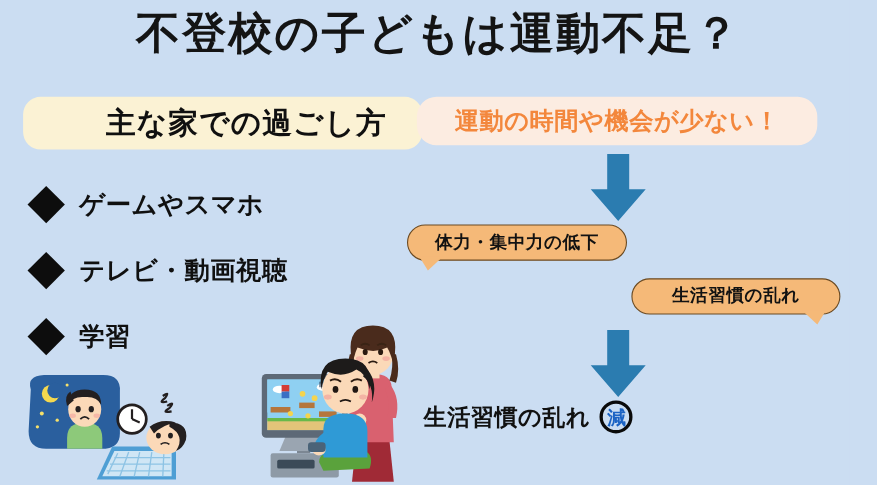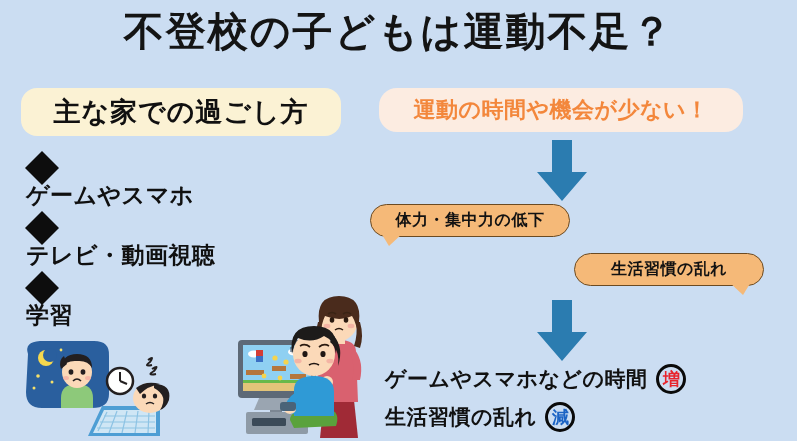--- a/index.html
+++ b/index.html
@@ -41,41 +41,41 @@
     position: absolute;
     left: 21px;
     top: 88px;
     width: 320px;
     height: 48px;
     background: #fbf2d4;
     border-radius: 16px;
     display: flex;
     align-items: center;
     justify-content: center;
+    padding-left: 43px;
   }
   .cream-pill .label {
     font-size: 27px;
     font-weight: bold;
     color: #101010;
     letter-spacing: 1px;
     white-space: nowrap;
   }
 
   
   .bullet-list {
     position: absolute;
     left: 26px;
     top: 156px;
     width: 330px;
   }
   .bullet-row {
     display: flex;
-    align-items: flex-start;
+    align-items: center;
     height: 60px;
-    flex-direction: column;
   }
   .diamond-icon {
     width: 24px;
     height: 24px;
     background: #0d0d0d;
     transform: rotate(45deg);
     flex: 0 0 auto;
     margin-right: 18px;
     margin-left: 4px;
   }
@@ -258,24 +258,20 @@
   </div>
 
   <div class="arrow-down" id="arrow-2">
     <svg width="54" height="62" viewBox="0 0 54 62">
       <path d="M17 0 H37 V32 H52 L27 61 L2 32 H17 Z" fill="#2b7cb0"></path>
     </svg>
   </div>
 
   <div class="conclusion">
     <div class="concl-row">
-      <span class="concl-text">ゲームやスマホなどの時間</span>
-      <span class="circle-badge badge-up">増</span>
-    </div>
-    <div class="concl-row">
       <span class="concl-text">生活習慣の乱れ</span>
       <span class="circle-badge badge-down">減</span>
     </div>
   </div>
 
   <div class="illus" id="illus-sleep">
     <svg width="180" height="105" viewBox="0 0 180 105">
 
       <path d="M14 18 Q10 6 26 5 L80 5 Q96 5 95 20 L95 58 Q95 72 78 72 L28 72 Q12 72 12 56 Z" fill="#2a5f9e"></path>
 

